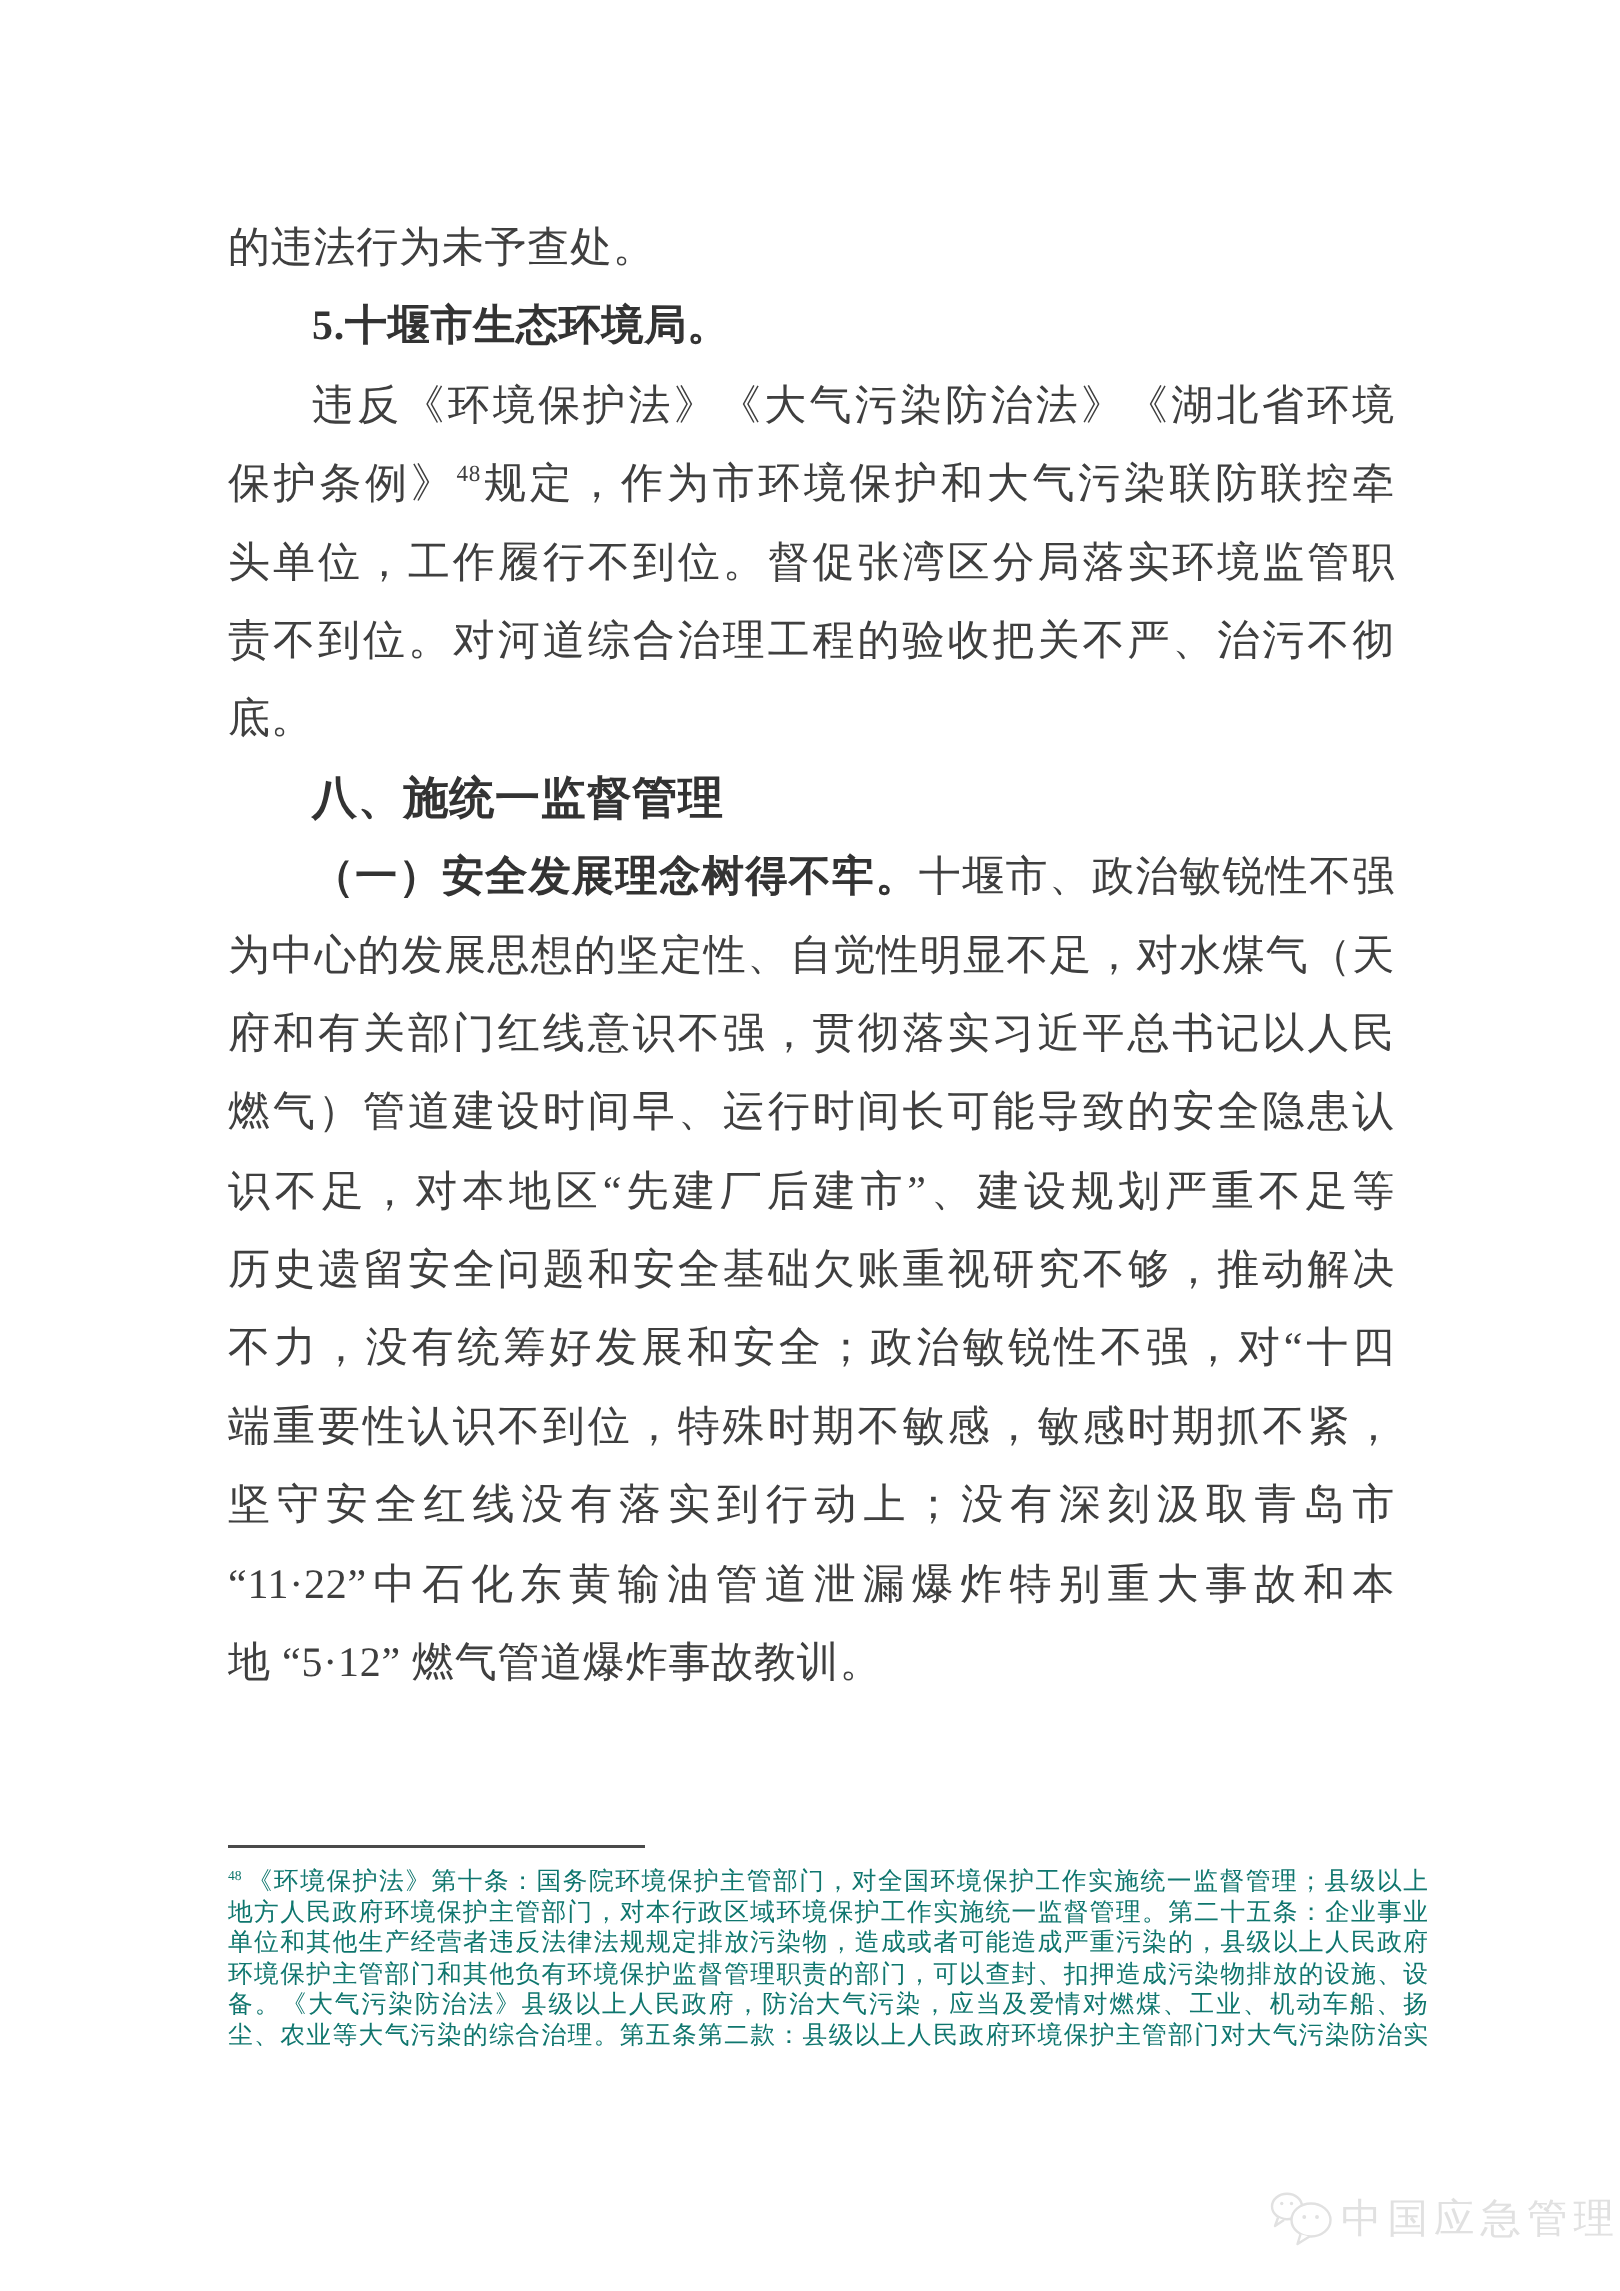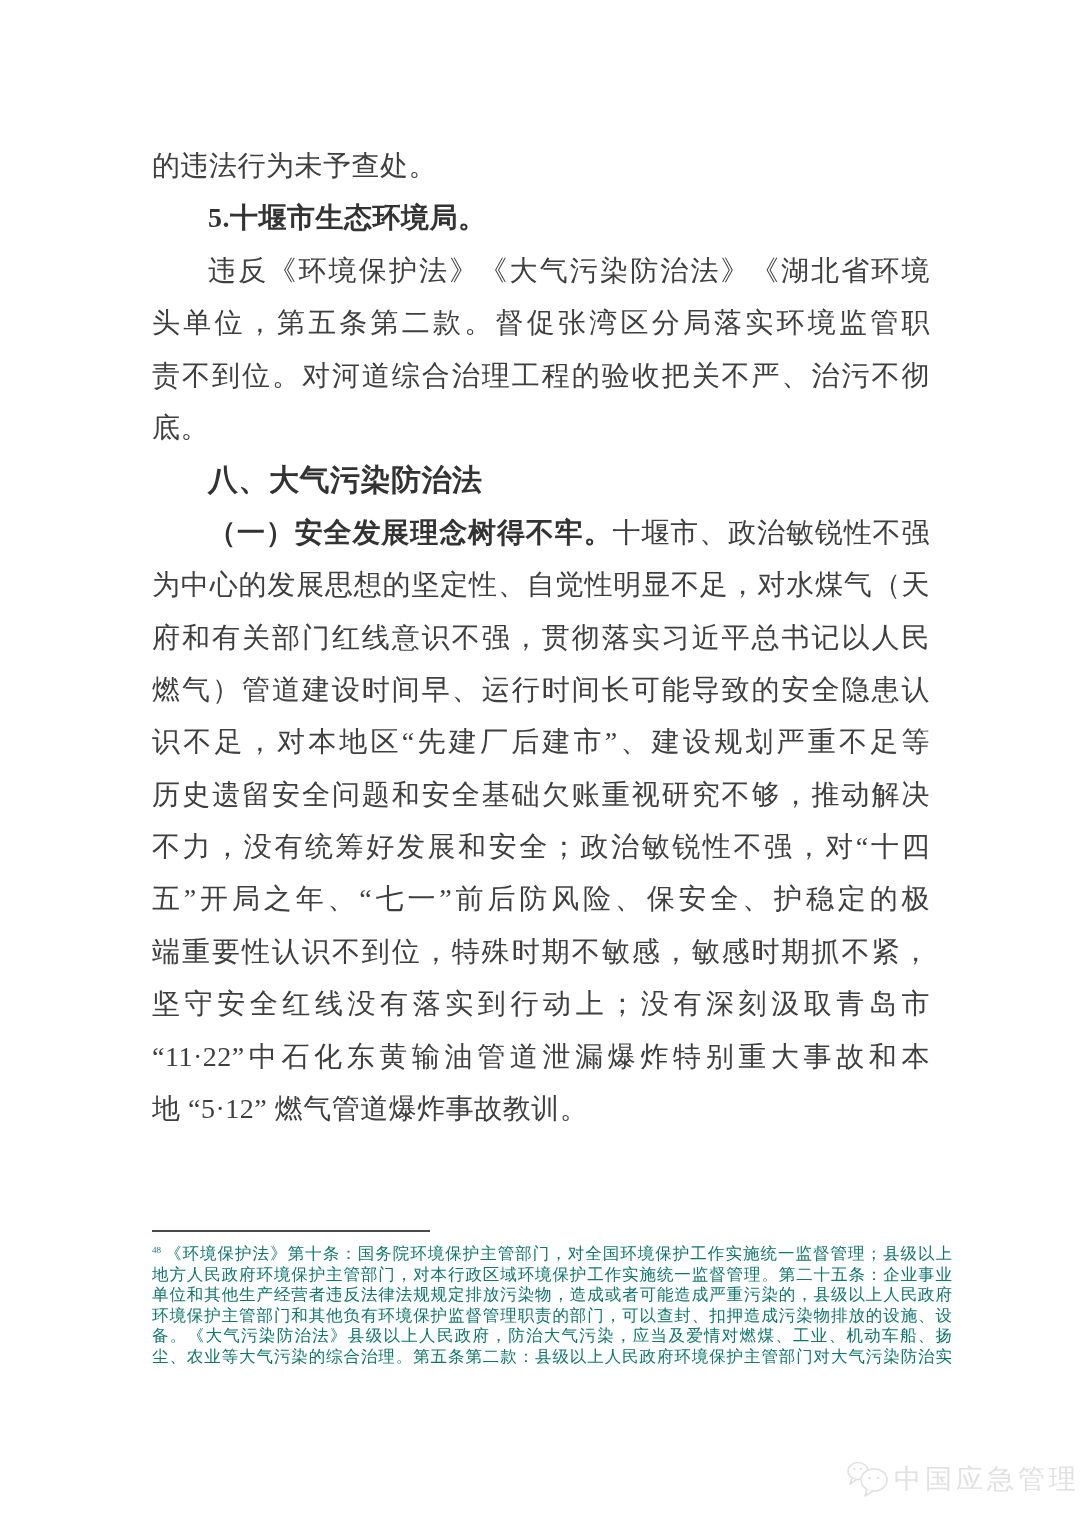--- a/index.html
+++ b/index.html
@@ -64,32 +64,32 @@
 </style>
 </head>
 <body>
 
 <div class="page">
 
   <div class="content">
       <div class="line left"><span class="">的违法行为未予查处。</span></div>
       <div class="line left indent"><span class=" seg-bold">5.十堰市生态环境局。</span></div>
       <div class="line indent"><span class="">违反《环境保护法》《大气污染防治法》《湖北省环境</span></div>
-      <div class="line"><span class="">头单位，第五条第二款。督促张湾区分局落实环境监管职</span></div>
+      <div class="line"><span class="">保护条例》</span><span class=" seg-sup">48</span><span class="">规定，作为市环境保护和大气污染联防联控牵</span></div>
+      <div class="line"><span class="">头单位，工作履行不到位。督促张湾区分局落实环境监管职</span></div>
       <div class="line"><span class="">责不到位。对河道综合治理工程的验收把关不严、治污不彻</span></div>
       <div class="line left"><span class="">底。</span></div>
-      <div class="line left indent"><span class=" seg-bold seg-sans">八、大气污染防治法</span></div>
+      <div class="line left indent"><span class=" seg-bold seg-sans">八、施统一监督管理</span></div>
       <div class="line indent"><span class=" seg-bold">（一）安全发展理念树得不牢。</span><span class="">十堰市、政治敏锐性不强</span></div>
       <div class="line"><span class="">为中心的发展思想的坚定性、自觉性明显不足，对水煤气（天</span></div>
       <div class="line"><span class="">府和有关部门红线意识不强，贯彻落实习近平总书记以人民</span></div>
       <div class="line"><span class="">燃气）管道建设时间早、运行时间长可能导致的安全隐患认</span></div>
       <div class="line"><span class="">识不足，对本地区“先建厂后建市”、建设规划严重不足等</span></div>
       <div class="line"><span class="">历史遗留安全问题和安全基础欠账重视研究不够，推动解决</span></div>
       <div class="line"><span class="">不力，没有统筹好发展和安全；政治敏锐性不强，对“十四</span></div>
-      <div class="line"><span class="">五”开局之年、“七一”前后防风险、保安全、护稳定的极</span></div>
       <div class="line"><span class="">端重要性认识不到位，特殊时期不敏感，敏感时期抓不紧，</span></div>
       <div class="line"><span class="">坚守安全红线没有落实到行动上；没有深刻汲取青岛市</span></div>
       <div class="line"><span class="">“11·22”中石化东黄输油管道泄漏爆炸特别重大事故和本</span></div>
       <div class="line left"><span class="">地 “5·12” 燃气管道爆炸事故教训。</span></div>
     </div>
 
   <div class="footnote">
     <div class="fn-sep"></div>
     <div>
         <div class="fn-line"><span class=" seg-sup">48</span><span class="">《环境保护法》第十条：国务院环境保护主管部门，对全国环境保护工作实施统一监督管理；县级以上</span></div>

